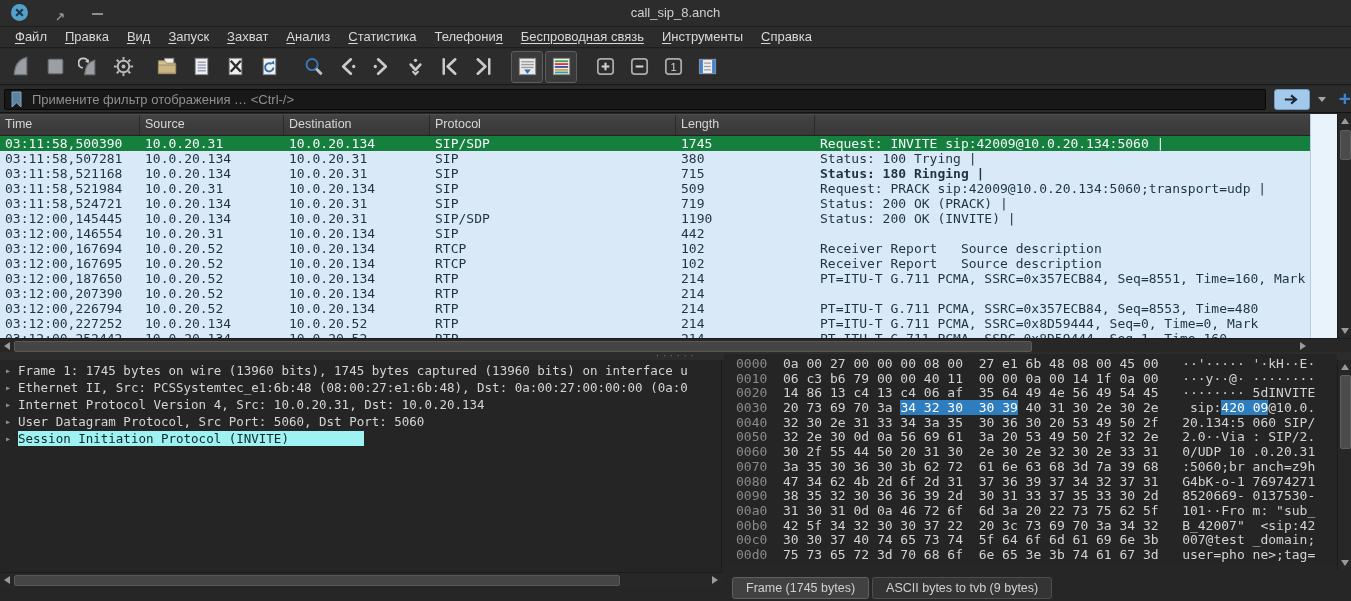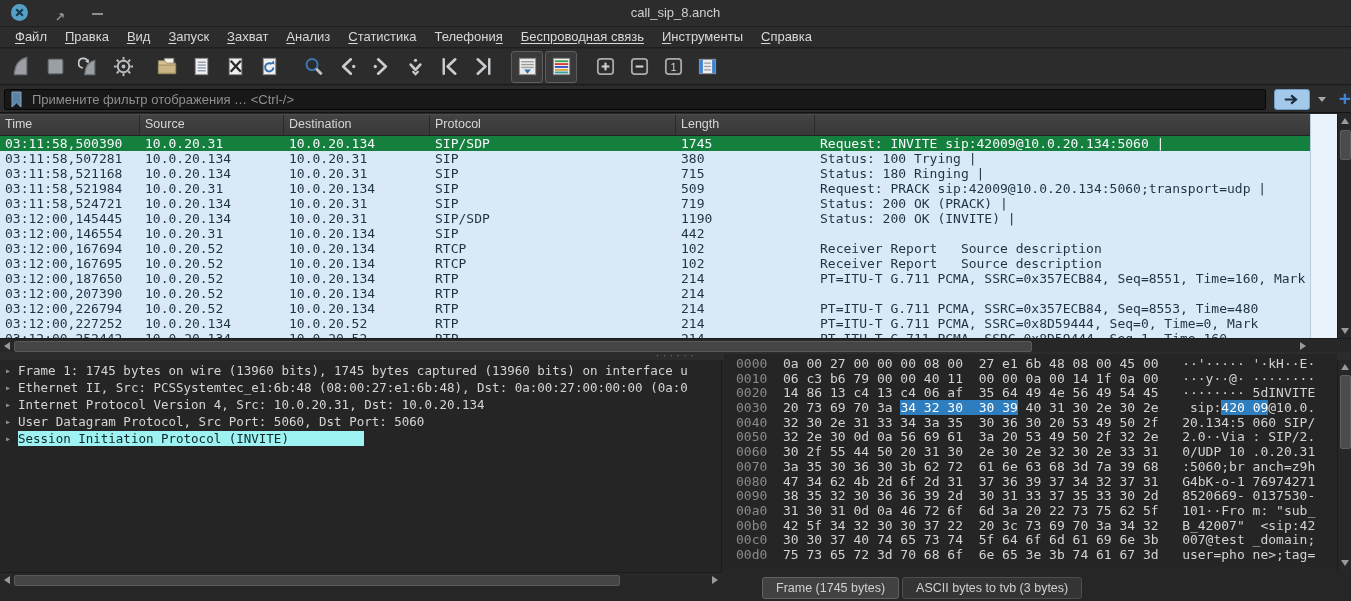--- a/index.html
+++ b/index.html
@@ -79,21 +79,21 @@
   .hexpane{position:absolute;left:724px;top:354px;width:613px;height:210px;background:#252525;overflow:hidden;
            padding-top:3px;box-sizing:border-box;}
   .hxline{height:14.7px;line-height:14.7px;font-family:"DejaVu Sans Mono","Liberation Mono",monospace;
           font-size:13px;white-space:pre;color:#d2d2d2;padding-left:12px;}
   .hxoff{color:#8a8a8a;}
   .hlb{background:#2e7dbe;color:#ffffff;}
   
   .tabbar{position:absolute;left:724px;top:575px;width:627px;height:26px;display:flex;align-items:center;padding-left:8px;box-sizing:border-box;}
   .tab{height:20px;line-height:20px;padding:0 13px;font-size:12.5px;color:#d0d0d0;background:#343434;
        border:1px solid #4e4e4e;border-radius:3px;margin-right:3px;white-space:nowrap;cursor:pointer;}
-  .tab.active{background:#414141;border-color:#616161;margin-left:30px;}
+  .tab.active{background:#414141;border-color:#616161;}
 </style>
 </head>
 <body>
 
 <div id="app">
 
   <div class="titlebar">
     <div class="winbtn btn-close">
       <svg width="11" height="11" viewBox="0 0 10 10">
           <path d="M2 2 L8 8 M8 2 L2 8" stroke="#17394d" stroke-width="2" fill="none"></path>
@@ -369,21 +369,21 @@
         <div class="pcell" style="width: 246px;">SIP</div>
         <div class="pcell" style="width: 139px;">380</div>
         <div class="pcell" style="width: 495px;">Status: 100 Trying |</div>
       </div>
       <div class="prow">
         <div class="pcell" style="width: 140px;">03:11:58,521168</div>
         <div class="pcell" style="width: 144px;">10.0.20.134</div>
         <div class="pcell" style="width: 146px;">10.0.20.31</div>
         <div class="pcell" style="width: 246px;">SIP</div>
         <div class="pcell" style="width: 139px;">715</div>
-        <div class="pcell" style="width: 495px;">Status: 180 Ringing |</div>
+        <div class="pcell" style="width: 495px; font-weight: bold;">Status: 180 Ringing |</div>
       </div>
       <div class="prow">
         <div class="pcell" style="width: 140px;">03:11:58,521984</div>
         <div class="pcell" style="width: 144px;">10.0.20.31</div>
         <div class="pcell" style="width: 146px;">10.0.20.134</div>
         <div class="pcell" style="width: 246px;">SIP</div>
         <div class="pcell" style="width: 139px;">509</div>
         <div class="pcell" style="width: 495px;">Request: PRACK sip:42009@10.0.20.134:5060;transport=udp |</div>
       </div>
       <div class="prow">
@@ -517,16 +517,16 @@
     </div>
 
   <div class="sb v" style="left:1337px;top:360px;width:14px;height:210px;">
     <span class="tri up" style="left:3px;top:4px;"></span>
     <div class="vthumb" style="top:15px;height:72px;"></div>
     <span class="tri down" style="left:3px;bottom:4px;"></span>
   </div>
 
   <div class="tabbar">
       <div class="tab active">Frame (1745 bytes)</div>
-      <div class="tab">ASCII bytes to tvb (3 bytes)</div>
+      <div class="tab">ASCII bytes to tvb (9 bytes)</div>
     </div>
 
 </div>
 
 </body></html>

